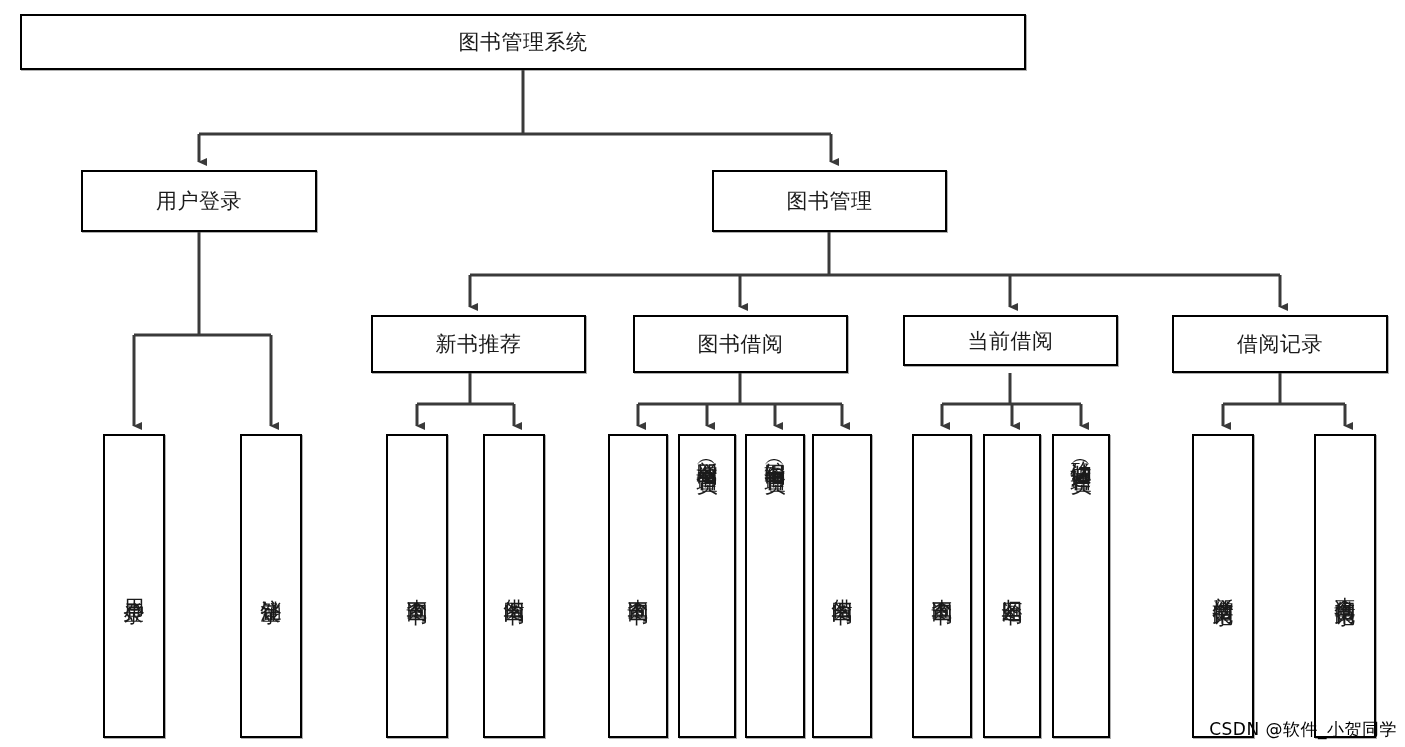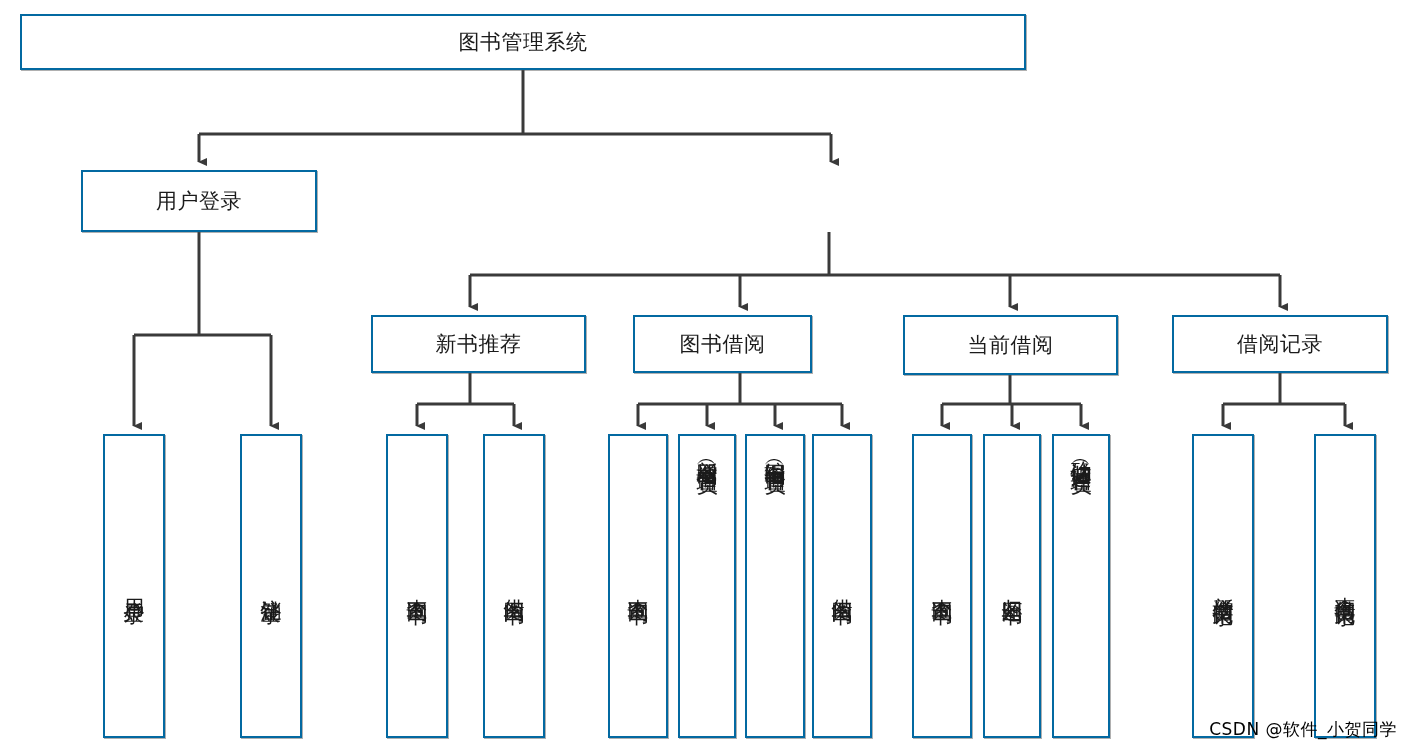--- a/index.html
+++ b/index.html
@@ -18,21 +18,21 @@
     position: absolute;
     left: 0;
     top: 0;
     width: 1405px;
     height: 747px;
   }
   .node-box {
     position: absolute;
     box-sizing: border-box;
     background: #ffffff;
-    border: 2px solid #0369a1;
+    border: 2px solid #000000;
     box-shadow: 1px 1px 0 rgba(80,80,80,0.45);
   }
   .node-label-h {
     position: absolute;
     left: 0; top: 0; right: 0; bottom: 0;
     display: flex;
     align-items: center;
     justify-content: center;
     font-size: 21px;
     color: #1b1b1b;
@@ -131,28 +131,31 @@
     </g>
   </svg>
 
   <div class="node-box" style="left: 20px; top: 14px; width: 1006px; height: 56px;">
     <span class="node-label-h">图书管理系统</span>
   </div>
 
   <div class="node-box" style="left: 81px; top: 170px; width: 236px; height: 62px;">
     <span class="node-label-h">用户登录</span>
   </div>
+  <div class="node-box" style="left: 712px; top: 170px; width: 235px; height: 62px;">
+    <span class="node-label-h">图书管理</span>
+  </div>
 
   <div class="node-box" style="left: 363px; top: 315px; width: 215px; height: 58px; margin-left: 8px;">
     <span class="node-label-h">新书推荐</span>
   </div>
-  <div class="node-box" style="left: 633px; top: 315px; width: 179px; height: 58px;">
+  <div class="node-box" style="left: 633px; top: 315px; width: 215px; height: 58px;">
     <span class="node-label-h">图书借阅</span>
   </div>
-  <div class="node-box" style="left: 903px; top: 315px; width: 215px; height: 60px;">
+  <div class="node-box" style="left: 903px; top: 315px; width: 215px; height: 51px;">
     <span class="node-label-h">当前借阅</span>
   </div>
   <div class="node-box" style="left: 1172px; top: 315px; width: 216px; height: 58px; padding-left: 33px;">
     <span class="node-label-h">借阅记录</span>
   </div>
 
   <div class="node-box" style="left: 103px; top: 434px; width: 62px; height: 304px;">
     <span class="node-label-v v-center">用户登录</span>
   </div>
   <div class="node-box" style="left: 240px; top: 434px; width: 62px; height: 304px;">

